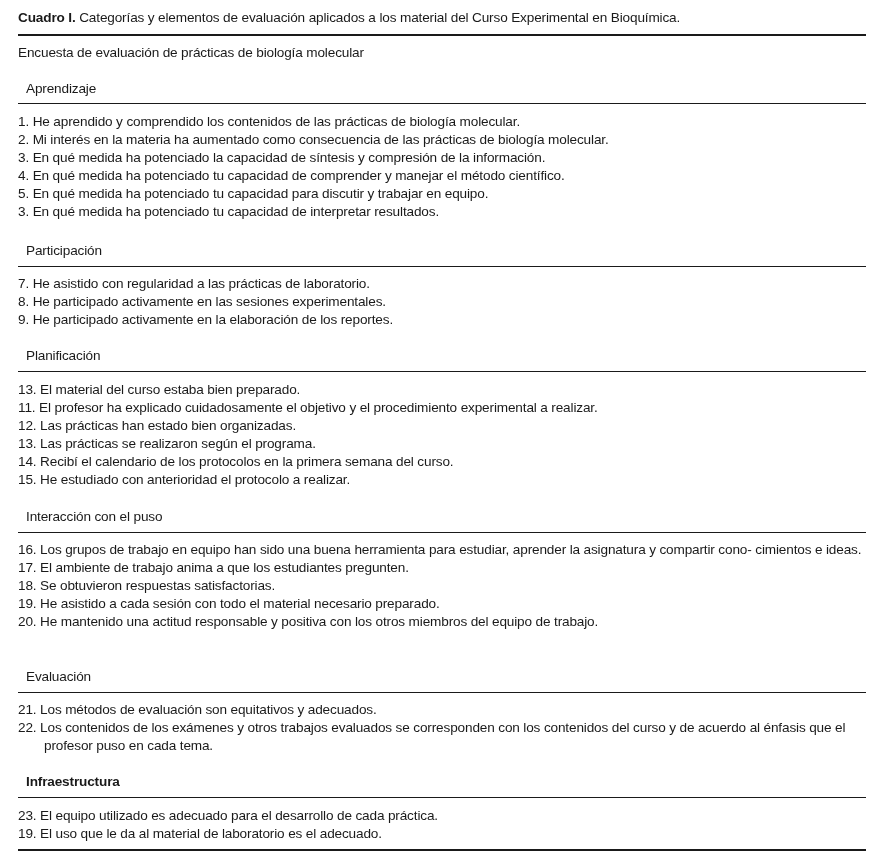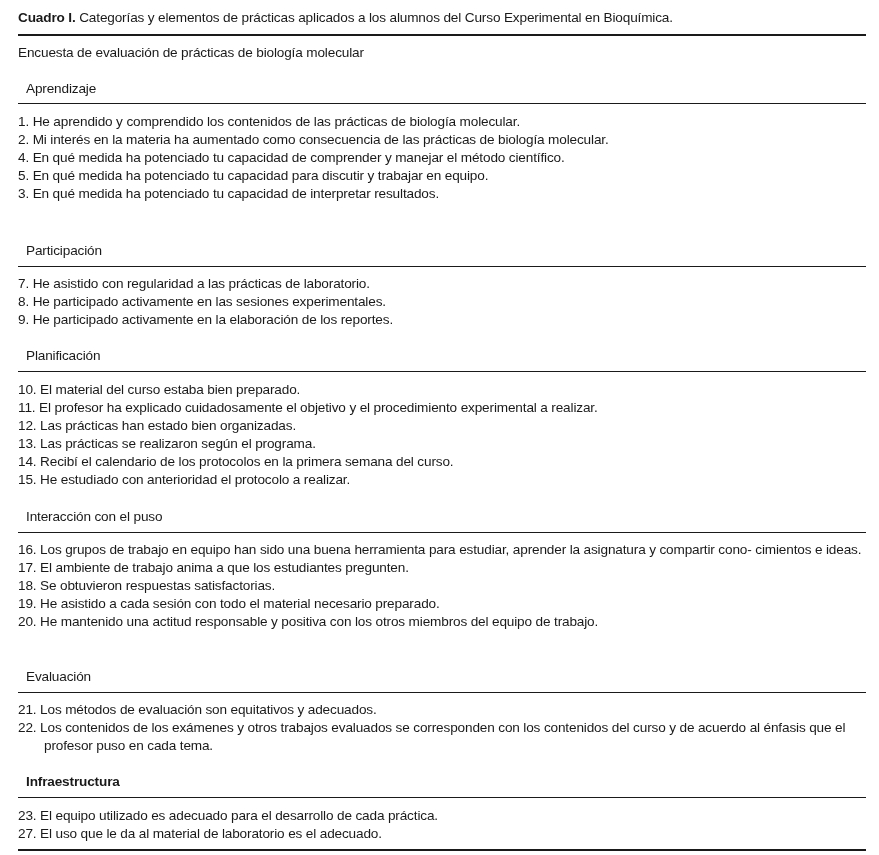--- a/index.html
+++ b/index.html
@@ -73,48 +73,49 @@
     .item {
       line-height: 18px;
       padding-left: 26px;
       text-indent: -26px;
     }
   </style>
 </head>
 <body>
 
 <div class="page">
-  <div class="caption"><b>Cuadro I.</b><span> Categorías y elementos de prácticas aplicados a los alumnos del Curso Experimental en Bioquímica.</span></div>
+  <div class="caption"><b>Cuadro I.</b><span> Categorías y elementos de evaluación aplicados a los material del Curso Experimental en Bioquímica.</span></div>
 
   <div class="rule-thick" style="top:34px;"></div>
 
   <div class="survey-title">Encuesta de evaluación de prácticas de biología molecular</div>
 
   <div class="section-title" style="top:80px;">Aprendizaje</div>
   <div class="rule-thin" style="top:103px;"></div>
   <ul class="items" style="top:113px;">
     <li class="item">1. He aprendido y comprendido los contenidos de las prácticas de biología molecular.</li>
     <li class="item">2. Mi interés en la materia ha aumentado como consecuencia de las prácticas de biología molecular.</li>
+    <li class="item">3. En qué medida ha potenciado la capacidad de síntesis y compresión de la información.</li>
     <li class="item">4. En qué medida ha potenciado tu capacidad de comprender y manejar el método científico.</li>
     <li class="item">5. En qué medida ha potenciado tu capacidad para discutir y trabajar en equipo.</li>
     <li class="item">3. En qué medida ha potenciado tu capacidad de interpretar resultados.</li>
   </ul>
 
   <div class="section-title" style="top:242px;">Participación</div>
   <div class="rule-thin" style="top:266px;"></div>
   <ul class="items" style="top:275px;">
     <li class="item">7. He asistido con regularidad a las prácticas de laboratorio.</li>
     <li class="item">8. He participado activamente en las sesiones experimentales.</li>
     <li class="item">9. He participado activamente en la elaboración de los reportes.</li>
   </ul>
 
   <div class="section-title" style="top:347px;">Planificación</div>
   <div class="rule-thin" style="top:371px;"></div>
   <ul class="items" style="top:381px;">
-    <li class="item">10. El material del curso estaba bien preparado.</li>
+    <li class="item">13. El material del curso estaba bien preparado.</li>
     <li class="item">11. El profesor ha explicado cuidadosamente el objetivo y el procedimiento experimental a realizar.</li>
     <li class="item">12. Las prácticas han estado bien organizadas.</li>
     <li class="item">13. Las prácticas se realizaron según el programa.</li>
     <li class="item">14. Recibí el calendario de los protocolos en la primera semana del curso.</li>
     <li class="item">15. He estudiado con anterioridad el protocolo a realizar.</li>
   </ul>
 
   <div class="section-title" style="top:508px;">Interacción con el puso</div>
   <div class="rule-thin" style="top:532px;"></div>
   <ul class="items" style="top:541px;">
@@ -129,17 +130,17 @@
   <div class="rule-thin" style="top:692px;"></div>
   <ul class="items" style="top:701px;">
     <li class="item">21. Los métodos de evaluación son equitativos y adecuados.</li>
     <li class="item">22. Los contenidos de los exámenes y otros trabajos evaluados se corresponden con los contenidos del curso y de acuerdo al énfasis que el profesor puso en cada tema.</li>
   </ul>
 
   <div class="section-title" style="top:773px;font-weight:bold;">Infraestructura</div>
   <div class="rule-thin" style="top:797px;"></div>
   <ul class="items" style="top:807px;">
     <li class="item">23. El equipo utilizado es adecuado para el desarrollo de cada práctica.</li>
-    <li class="item">27. El uso que le da al material de laboratorio es el adecuado.</li>
+    <li class="item">19. El uso que le da al material de laboratorio es el adecuado.</li>
   </ul>
 
   <div class="rule-thick" style="top:849px;"></div>
 </div>
 
 </body></html>

